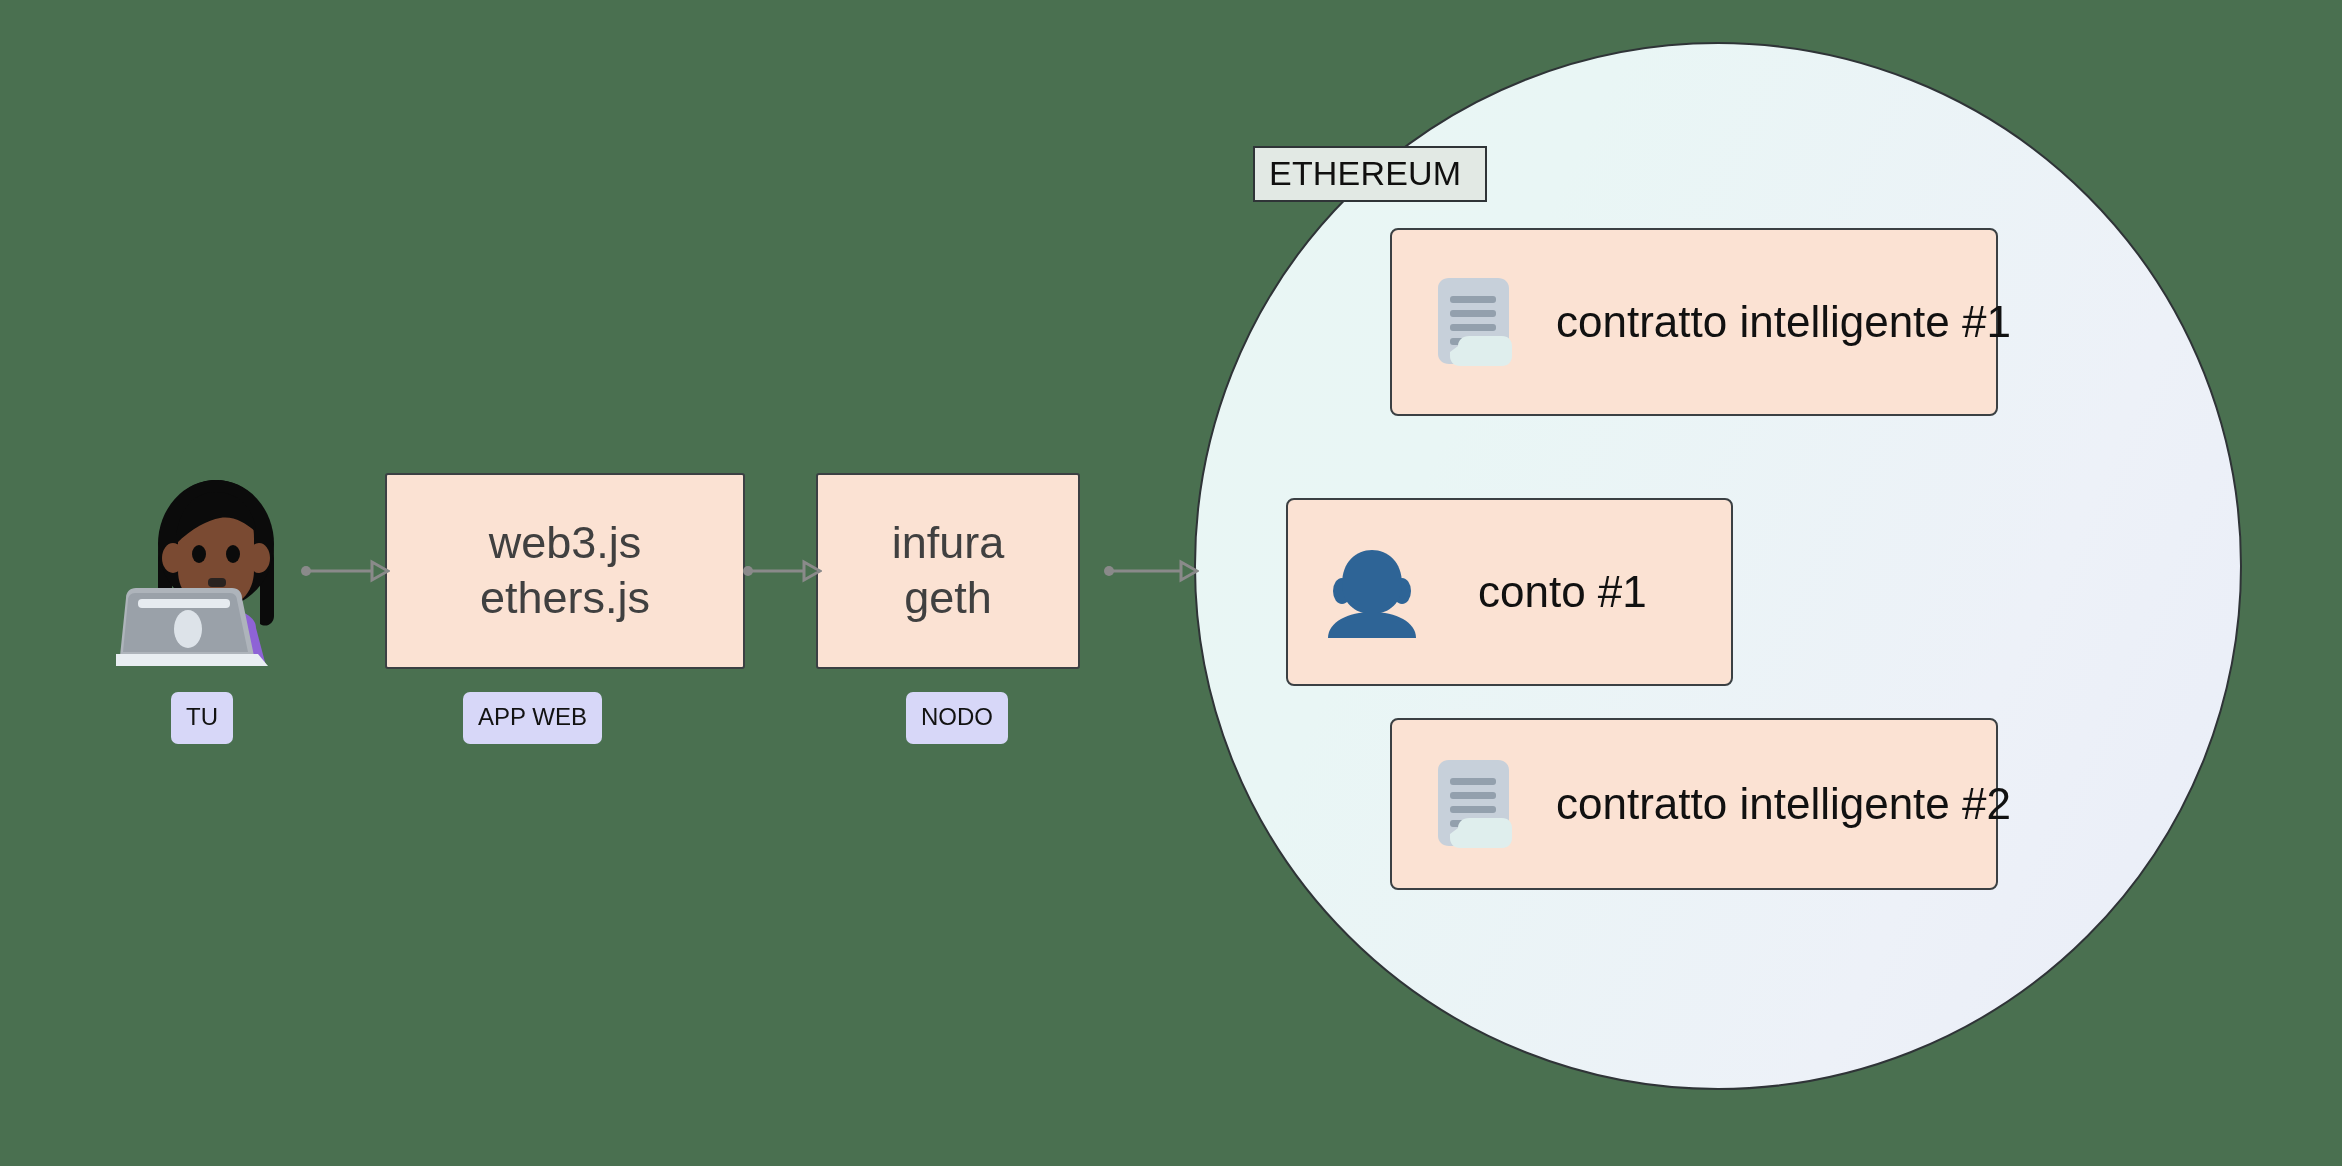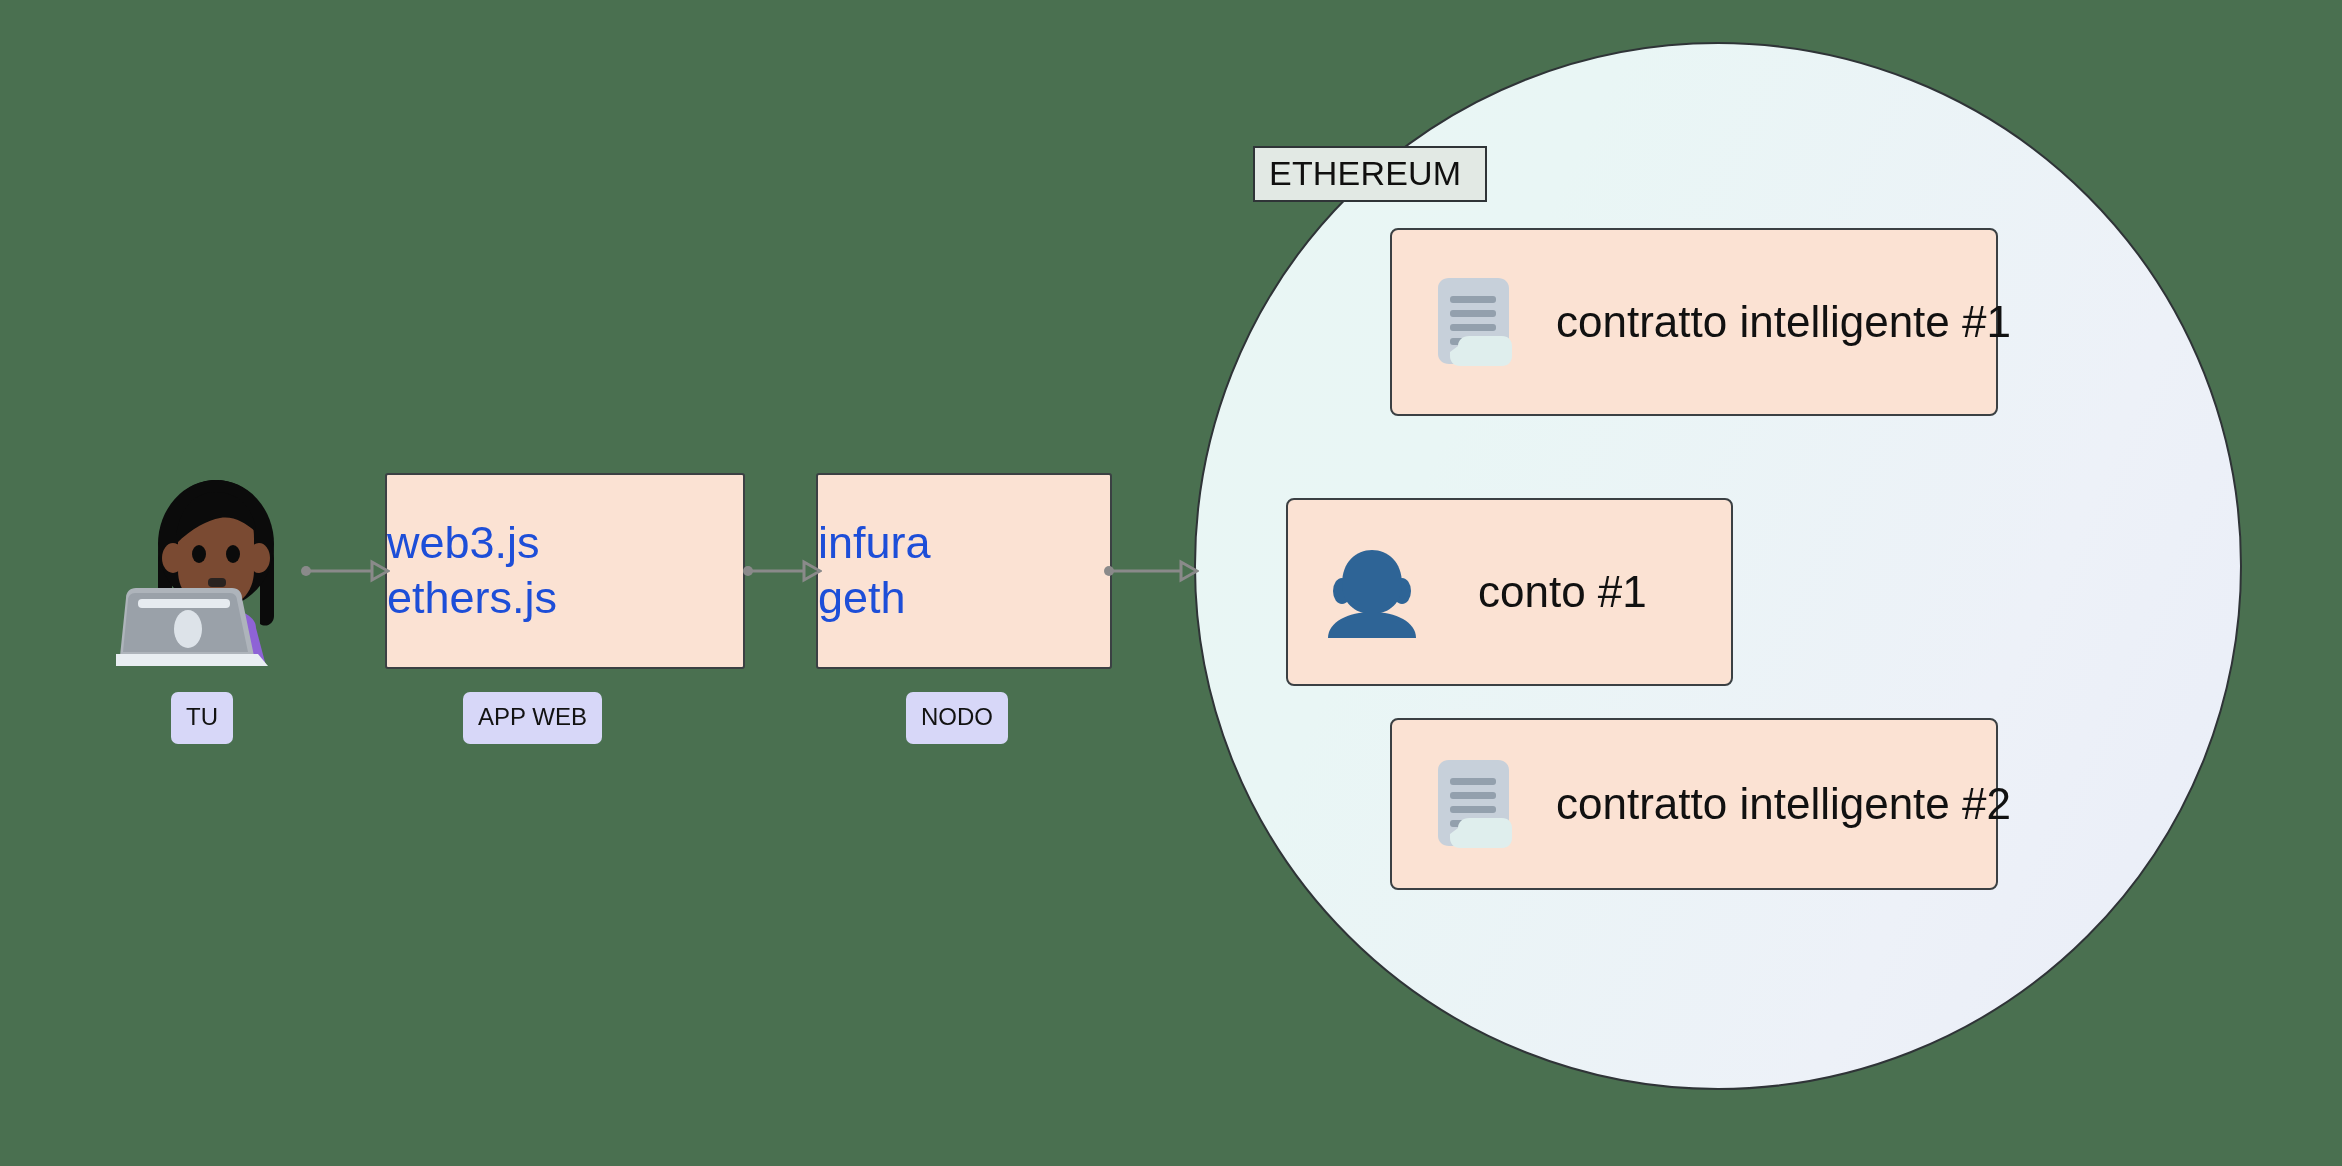--- a/index.html
+++ b/index.html
@@ -49,30 +49,30 @@
 
   
   .flow-box {
     position: absolute;
     background: #fbe2d3;
     border: 2px solid #3b4043;
     border-radius: 3px;
     box-sizing: border-box;
     display: flex;
     flex-direction: column;
-    align-items: flex-start;
+    align-items: center;
     justify-content: center;
-    color: #1d4ed8;
+    color: #404040;
     font-size: 45px;
     line-height: 1.22;
   }
   .flow-box .line { white-space: nowrap; }
 
   #box-webapp { left: 385px; top: 473px; width: 360px; height: 196px; }
-  #box-node   { left: 816px; top: 473px; width: 296px; height: 196px; }
+  #box-node   { left: 816px; top: 473px; width: 264px; height: 196px; }
 
   
   .cap {
     position: absolute;
     background: #d7d7f8;
     border-radius: 7px;
     color: #121212;
     font-size: 24px;
     line-height: 1;
     padding: 13px 15px 15px 15px;

